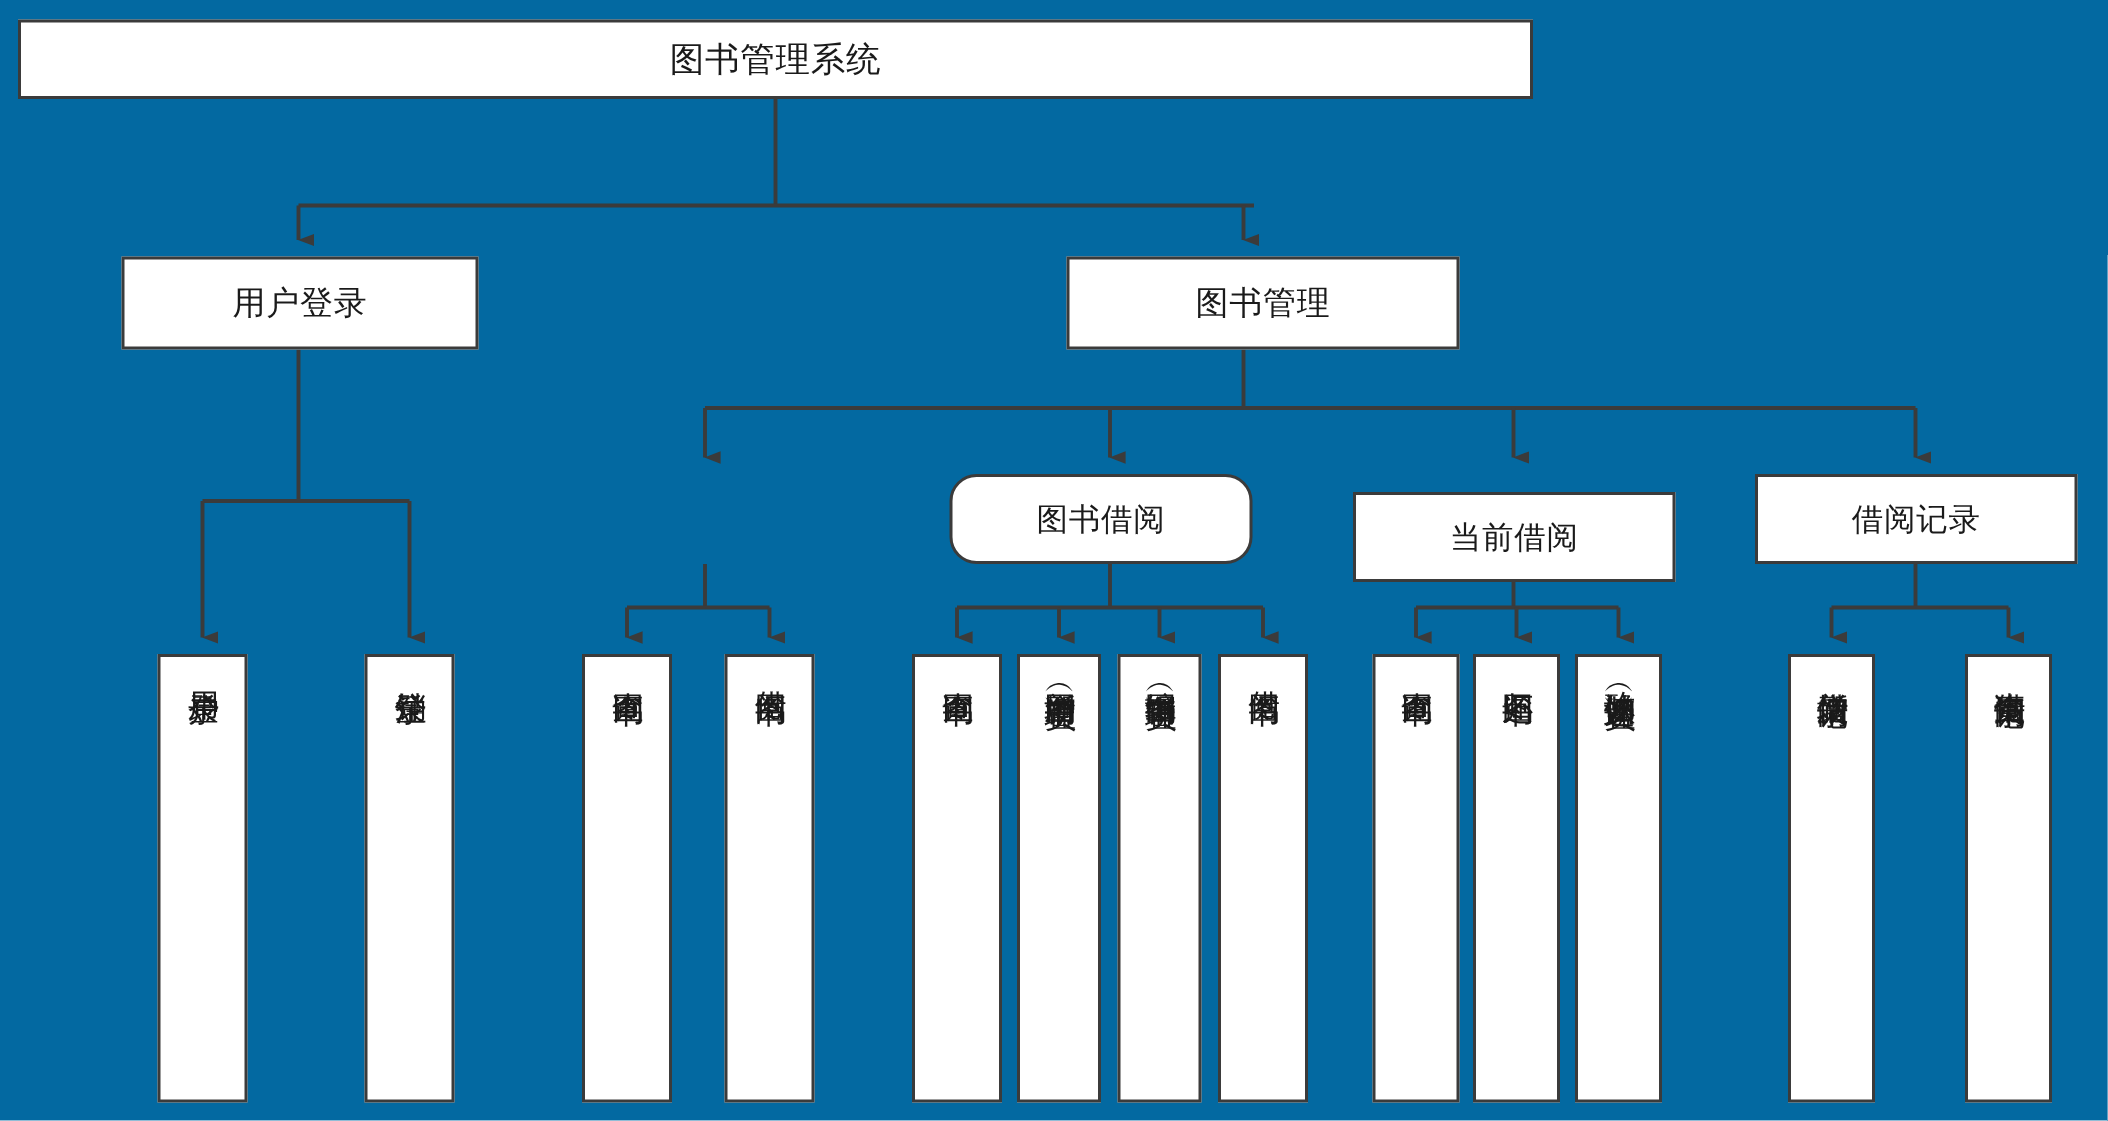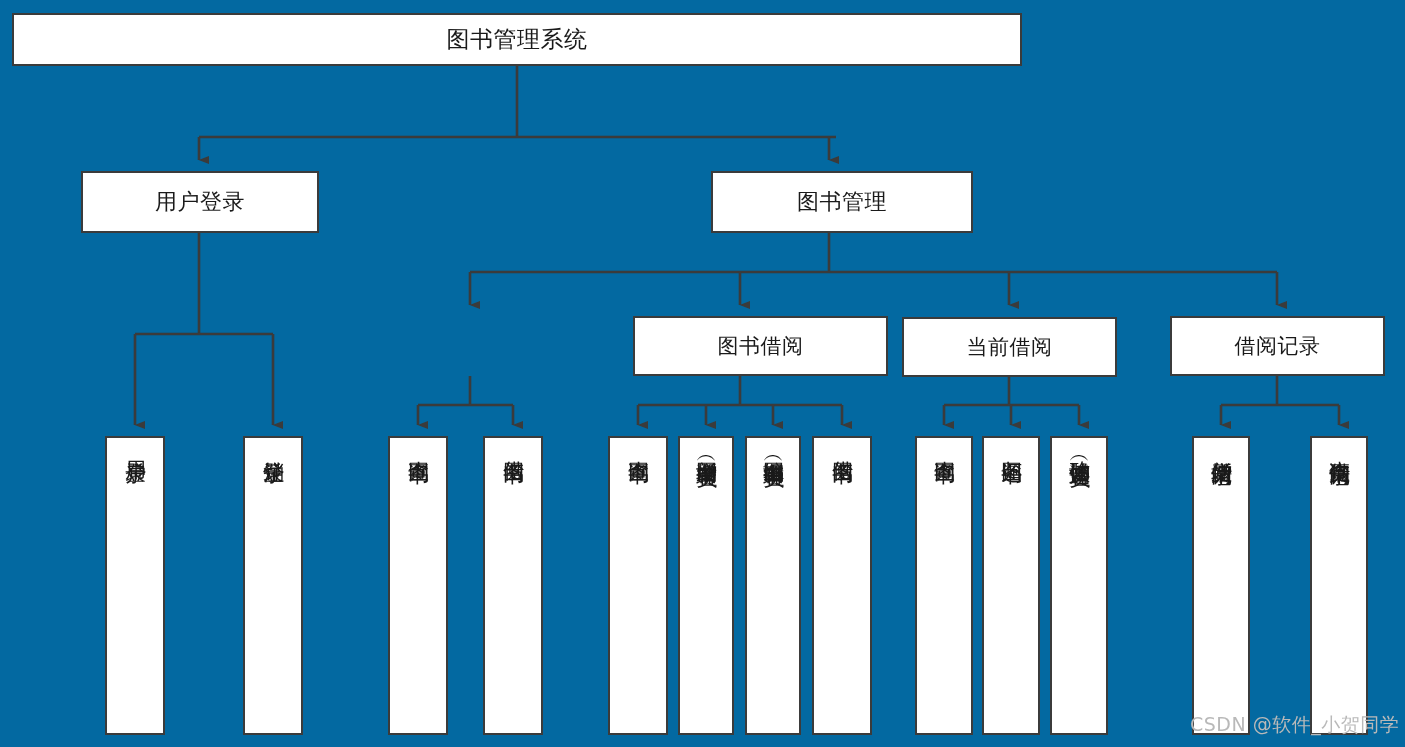--- a/index.html
+++ b/index.html
@@ -132,24 +132,24 @@
       <span>图书管理系统</span>
     </div>
 
   <div class="node lvl2" id="node-l2-0" style="left: 81px; top: 171px; width: 238px; height: 62px;">
       <span>用户登录</span>
     </div>
   <div class="node lvl2" id="node-l2-1" style="left: 711px; top: 171px; width: 262px; height: 62px;">
       <span>图书管理</span>
     </div>
 
-  <div class="node lvl3" id="node-l3-1" style="left: 633px; top: 316px; width: 255px; height: 60px;">
+  <div class="node lvl3" id="node-l3-1" style="left: 633px; top: 316px; width: 202px; height: 60px; border-radius: 18px;">
       <span>图书借阅</span>
     </div>
-  <div class="node lvl3" id="node-l3-2" style="left: 902px; top: 317px; width: 215px; height: 60px;">
+  <div class="node lvl3" id="node-l3-2" style="left: 902px; top: 328px; width: 215px; height: 60px;">
       <span>当前借阅</span>
     </div>
   <div class="node lvl3" id="node-l3-3" style="left: 1170px; top: 316px; width: 215px; height: 60px;">
       <span>借阅记录</span>
     </div>
 
   <div class="node leaf" id="node-leaf-0" style="left: 105px; top: 436px; width: 60px; height: 299px;">
       <span class="vtext">用户登录</span>
     </div>
   <div class="node leaf" id="node-leaf-1" style="left: 243px; top: 436px; width: 60px; height: 299px;">
@@ -182,14 +182,13 @@
   <div class="node leaf" id="node-leaf-10" style="left: 1050px; top: 436px; width: 58px; height: 299px;">
       <span class="vtext">确认归还（管理员）</span>
     </div>
   <div class="node leaf" id="node-leaf-11" style="left: 1192px; top: 436px; width: 58px; height: 299px;">
       <span class="vtext">新增借阅记录</span>
     </div>
   <div class="node leaf" id="node-leaf-12" style="left: 1310px; top: 436px; width: 58px; height: 299px;">
       <span class="vtext">查询借阅记录</span>
     </div>
 
-  <div class="watermark">CSDN @软件_小贺同学</div>
 </div>
 
 </body></html>

